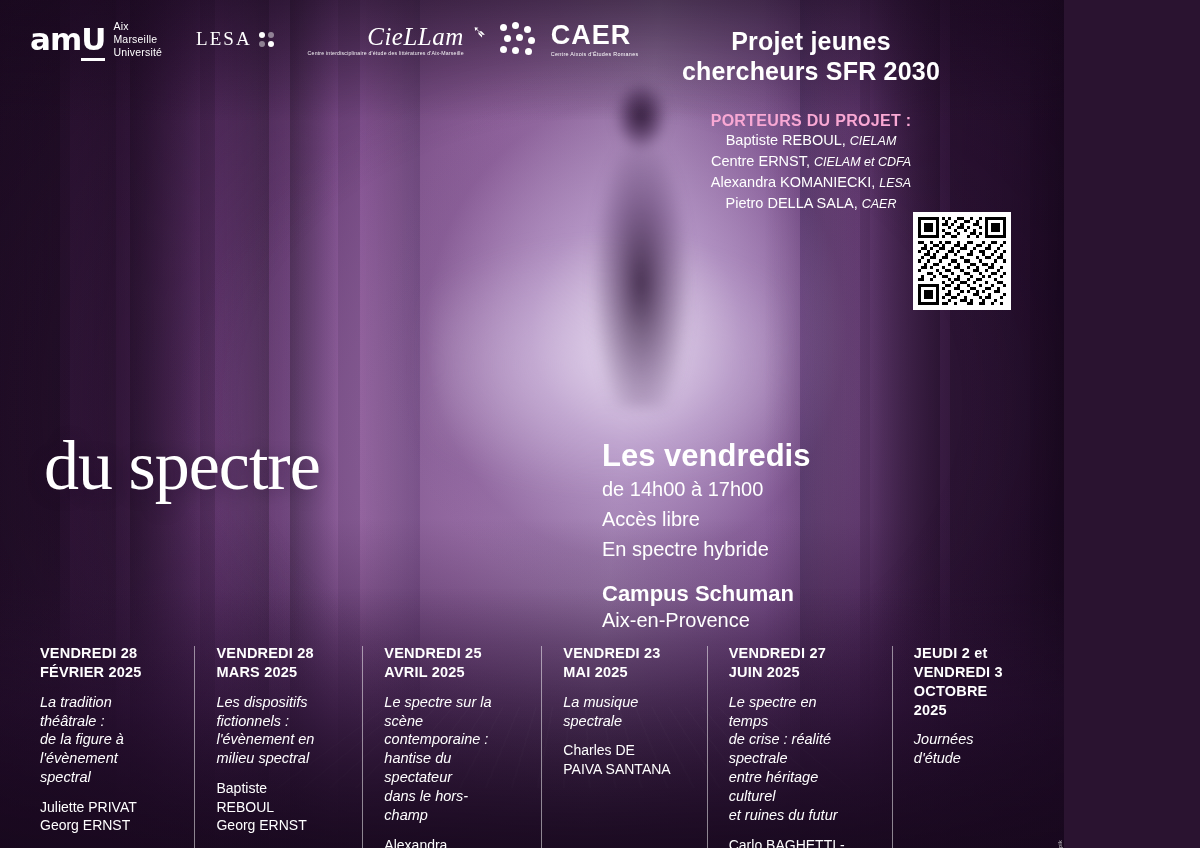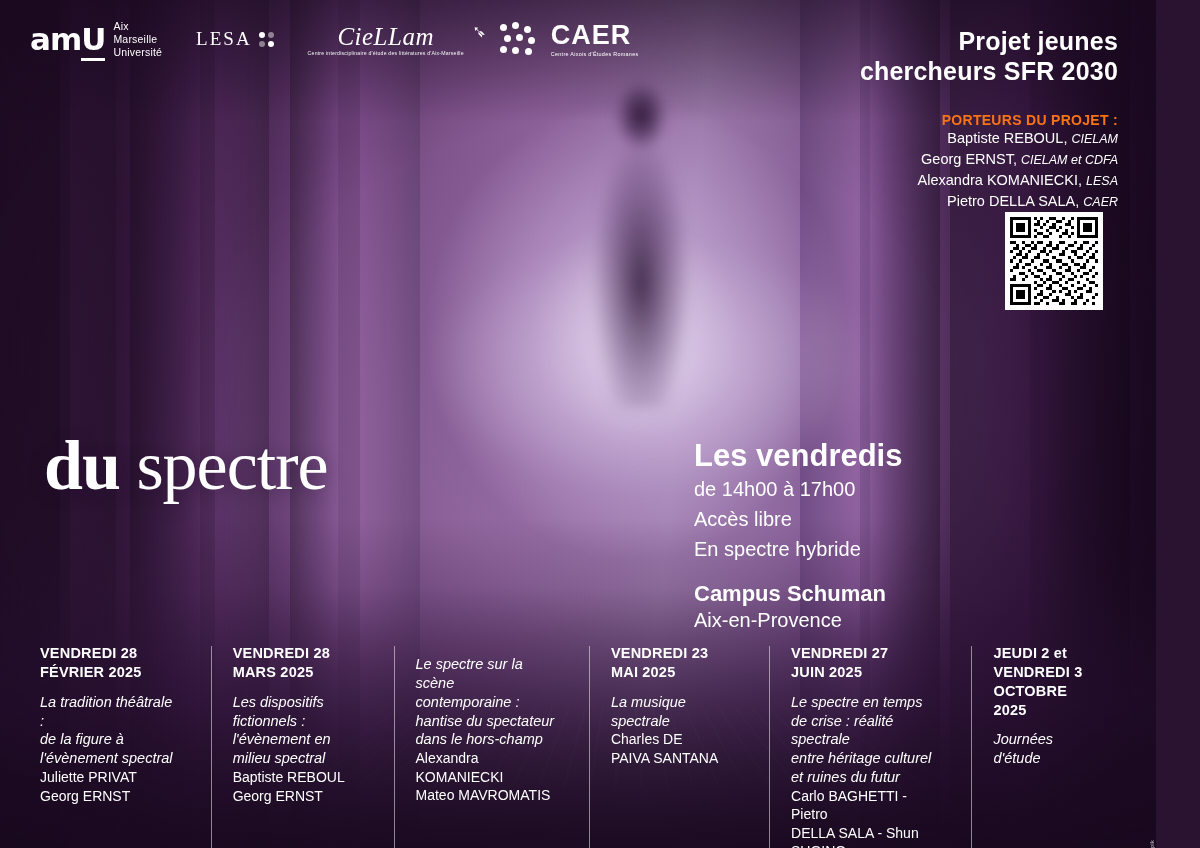--- a/index.html
+++ b/index.html
@@ -4,21 +4,21 @@
 <style>
   html,body{margin:0;padding:0;}
   body{
     width:1200px;height:848px;overflow:hidden;
     font-family:"Liberation Sans", sans-serif;
     background:#2a1330;
     position:relative;
   }
   #poster{
     position:absolute;inset:0;
-    width:1156px;height:848px;
+    width:1064px;height:848px;
     overflow:hidden;
     color:#fff;
   }
   
   .bg-base{
     position:absolute;inset:0;
     background:
       linear-gradient(95deg,#2b1530 0%,#3d1d45 12%,#6b4078 28%,#8c5f98 45%,#a07fae 58%,#7b4f8c 72%,#4b2356 86%,#26102c 100%);
   }
   .bg-corridor{
@@ -82,72 +82,72 @@
     font-size:31px;font-weight:700;letter-spacing:-1px;color:#fff;line-height:1;
     font-family:"DejaVu Sans", sans-serif;
   }
   .amu-mark .u{border-bottom:3px solid #fff;padding-bottom:1px;}
   .amu-text{font-size:10.5px;line-height:1.22;color:#fff;letter-spacing:.2px;}
   .logo-lesa{display:flex;align-items:center;gap:7px;}
   .lesa-word{font-size:19px;letter-spacing:2px;color:#fff;font-family:"Liberation Serif",serif;}
   .lesa-dots{display:grid;grid-template-columns:repeat(2,6px);grid-template-rows:repeat(2,6px);gap:3px;}
   .lesa-dots i{display:block;width:6px;height:6px;border-radius:50%;background:#fff;}
   .lesa-dots i.dim{opacity:.45;}
-  .logo-cielam{position:relative;text-align:center;}
+  .logo-cielam{position:relative;text-align:right;}
   .cielam-word{
     font-family:"Liberation Serif", serif;font-size:25px;color:#fff;letter-spacing:.5px;
     font-style:italic;
   }
   .cielam-sub{font-size:5.2px;color:#fff;letter-spacing:.2px;margin-top:-1px;opacity:.95;}
   .cielam-bird{position:absolute;right:-22px;top:0px;font-size:17px;line-height:1;color:#fff;transform:scaleX(-1);}
   .logo-caer{display:flex;align-items:center;gap:9px;}
   .caer-dots{width:44px;height:34px;position:relative;}
   .caer-dots i{position:absolute;width:7px;height:7px;border-radius:50%;background:#fff;}
   .caer-txt .caer-word{font-size:27px;font-weight:600;letter-spacing:1px;line-height:1;color:#fff;}
   .caer-txt .caer-sub{font-size:5.4px;letter-spacing:.3px;color:#fff;margin-top:2px;}
 
   
-  .topright{position:absolute;right:38px;top:26px;text-align:right;width:430px;}
+  .topright{position:absolute;right:38px;top:26px;text-align:center;width:430px;}
   .projet{font-size:25px;font-weight:700;line-height:1.2;color:#fff;letter-spacing:.2px;}
-  .porteurs-title{margin-top:26px;font-size:14px;font-weight:700;letter-spacing:.3px;color:#f97316;}
+  .porteurs-title{margin-top:26px;font-size:16px;font-weight:700;letter-spacing:.3px;color:#f9a8d4;}
   .porteur{font-size:14.5px;line-height:1.45;color:#fff;}
   .porteur em{font-style:italic;font-size:12.5px;}
 
   
   .qr{position:absolute;right:53px;top:212px;width:98px;height:98px;background:#fff;padding:5px;box-sizing:border-box;}
   .qr svg{display:block;width:88px;height:88px;}
 
   
   .title{
     position:absolute;left:44px;top:424px;
     font-family:"Liberation Serif", serif;
     color:#fff;line-height:.96;
     text-shadow:0 3px 18px rgba(30,10,40,.45);
   }
   .title .l1{font-size:70px;letter-spacing:-1px;display:block;}
   .title .l2{font-size:70px;letter-spacing:-1px;display:block;margin-top:8px;}
-  .title .thin{font-weight:700;}
+  .title .thin{font-weight:400;}
 
   
   .info{position:absolute;right:42px;top:438px;text-align:left;width:420px;}
   .info .vend{font-size:31px;font-weight:700;line-height:1.15;}
   .info .line{font-size:20px;line-height:1.5;font-weight:400;}
   .info .campus{font-size:22px;font-weight:700;margin-top:18px;line-height:1.1;}
   .info .ville{font-size:20px;line-height:1.4;}
 
   
   .cols{position:absolute;left:40px;top:644px;right:40px;display:flex;gap:16px;}
   .col{position:relative;padding-right:18px;}
   .col + .col{padding-left:22px;}
   .col + .col:before{
     content:"";position:absolute;left:0;top:2px;bottom:-6px;width:1px;background:rgba(255,255,255,.5);
   }
   .col .date{font-size:14.5px;font-weight:700;line-height:1.3;letter-spacing:.2px;}
   .col .topic{font-size:14.5px;font-style:italic;line-height:1.3;margin-top:11px;}
-  .col .people{font-size:14px;line-height:1.32;margin-top:0;}
+  .col .people{font-size:14px;line-height:1.32;margin-top:11px;}
 
   
   .c0{width:196px;}
   .c1{width:182px;}
   .c2{width:200px;}
   .c3{width:178px;}
   .c4{width:210px;}
   .c5{width:150px;}
 
   
@@ -231,21 +231,21 @@
       </div>
     </div>
   </div>
 
   <div class="topright">
     <div class="projet">Projet jeunes</div>
     <div class="projet">chercheurs SFR 2030</div>
 
     <div class="porteurs-title">PORTEURS DU PROJET :</div>
     <div class="porteur"><span>Baptiste REBOUL,</span> <em>CIELAM</em></div>
-    <div class="porteur"><span>Georg ERNST,</span> <em>CIELAM et CDFA</em></div>
+    <div class="porteur"><span>Centre ERNST,</span> <em>CIELAM et CDFA</em></div>
     <div class="porteur"><span>Alexandra KOMANIECKI,</span> <em>LESA</em></div>
     <div class="porteur"><span>Pietro DELLA SALA,</span> <em>CAER</em></div>
   </div>
 
   <div class="qr">
     <svg viewBox="0 0 29 29" shape-rendering="crispEdges">
       <rect width="29" height="29" fill="#fff"></rect>
       <g fill="#000">
         <rect x="0" y="0" width="7" height="1"></rect>
           <rect x="0" y="6" width="7" height="1"></rect>
@@ -459,20 +459,21 @@
       <div class="date">VENDREDI 28<br>FÉVRIER 2025</div>
       <div class="topic">La tradition théâtrale :<br>de la figure à<br>l'évènement spectral</div>
       <div class="people">Juliette PRIVAT<br>Georg ERNST</div>
     </div>
     <div class="col c1">
       <div class="date">VENDREDI 28<br>MARS 2025</div>
       <div class="topic">Les dispositifs<br>fictionnels :<br>l'évènement en<br>milieu spectral</div>
       <div class="people">Baptiste REBOUL<br>Georg ERNST</div>
     </div>
     <div class="col c2">
+      <div class="date">VENDREDI 25<br>AVRIL 2025</div>
       <div class="topic">Le spectre sur la scène<br>contemporaine :<br>hantise du spectateur<br>dans le hors-champ</div>
       <div class="people">Alexandra KOMANIECKI<br>Mateo MAVROMATIS</div>
     </div>
     <div class="col c3">
       <div class="date">VENDREDI 23<br>MAI 2025</div>
       <div class="topic">La musique<br>spectrale</div>
       <div class="people">Charles DE<br>PAIVA SANTANA</div>
     </div>
     <div class="col c4">
       <div class="date">VENDREDI 27<br>JUIN 2025</div>

